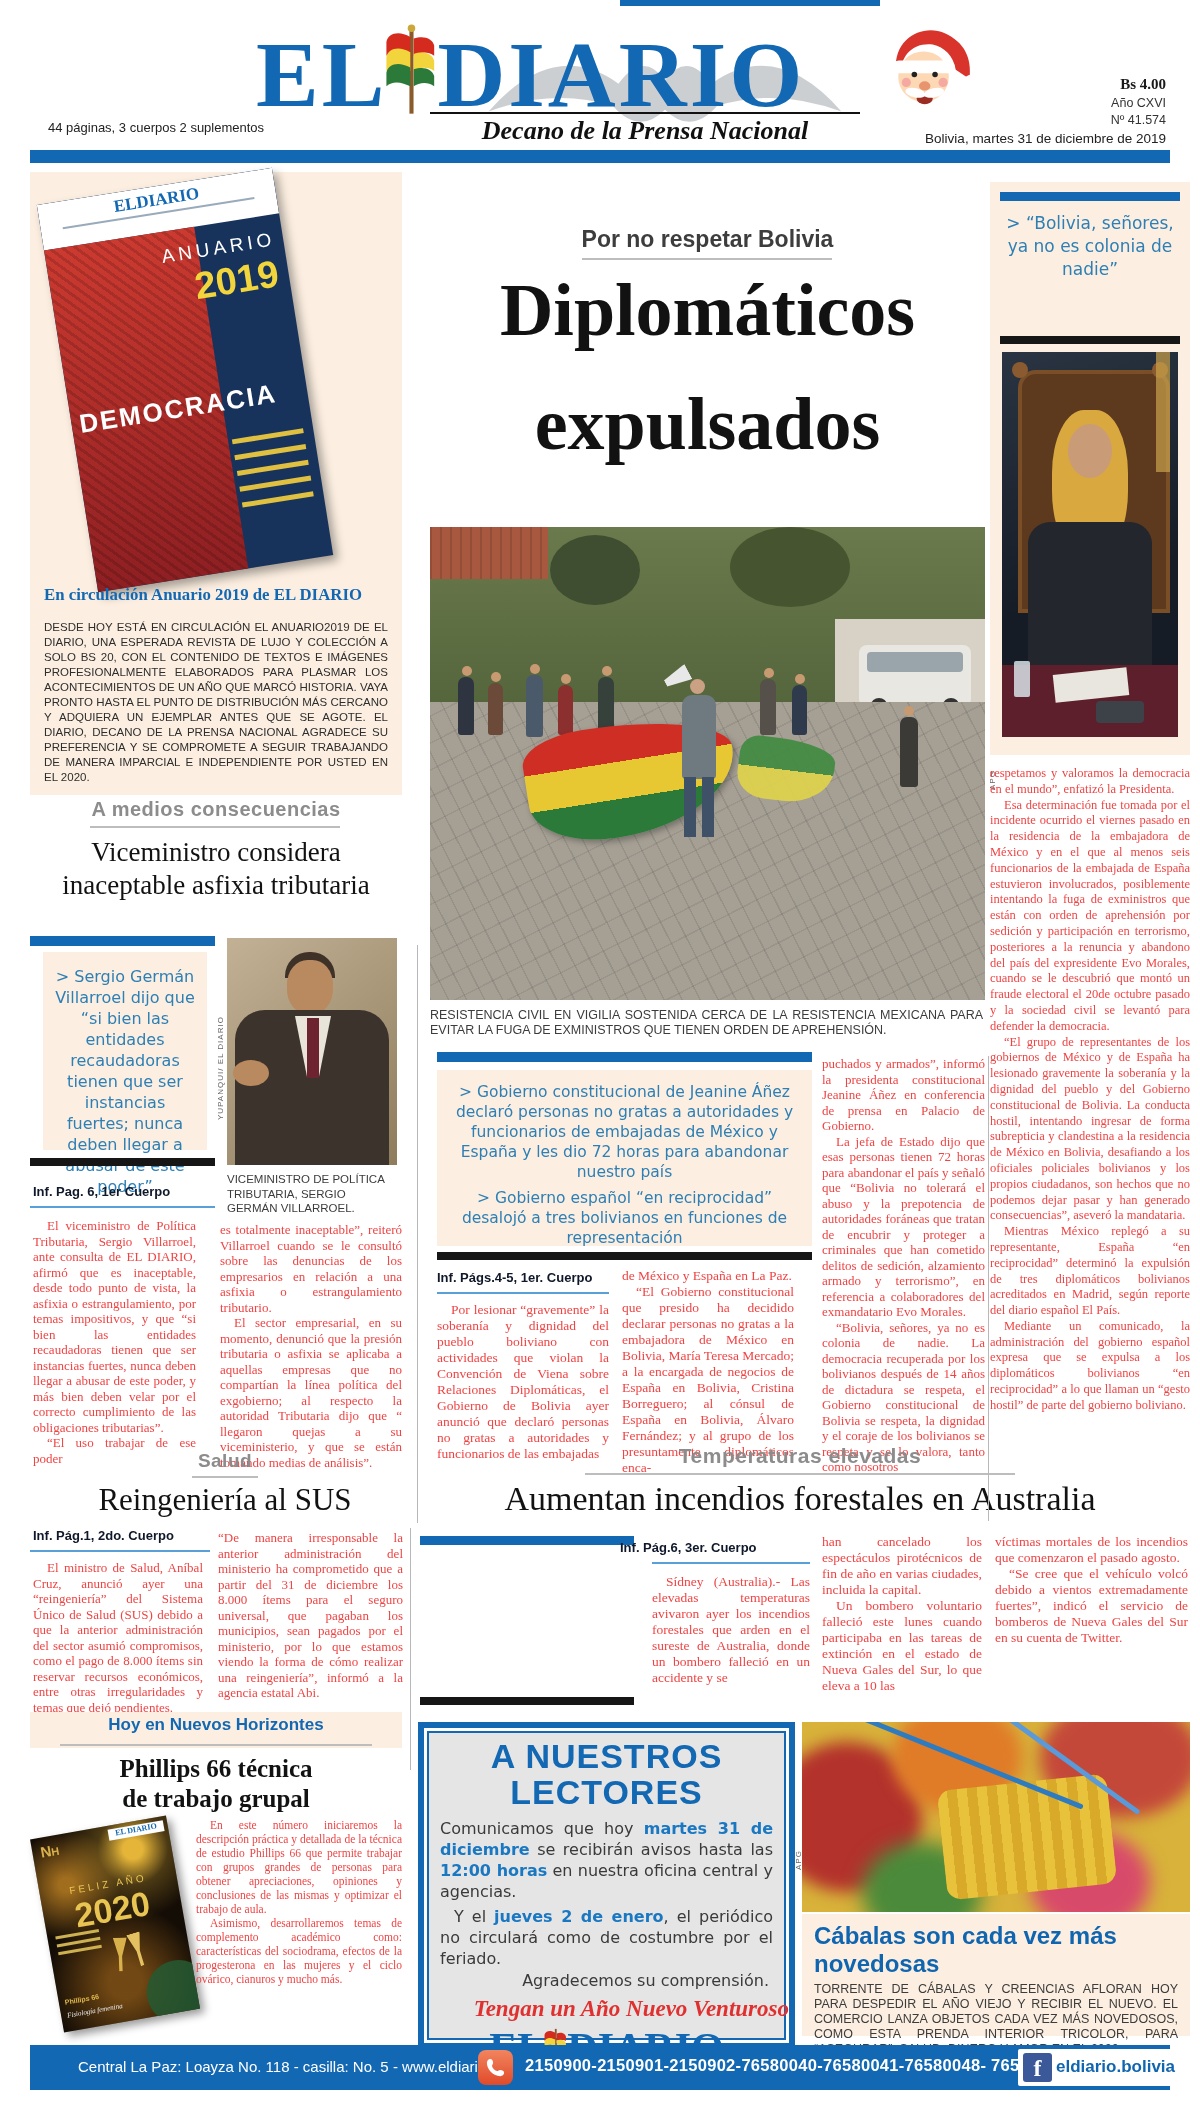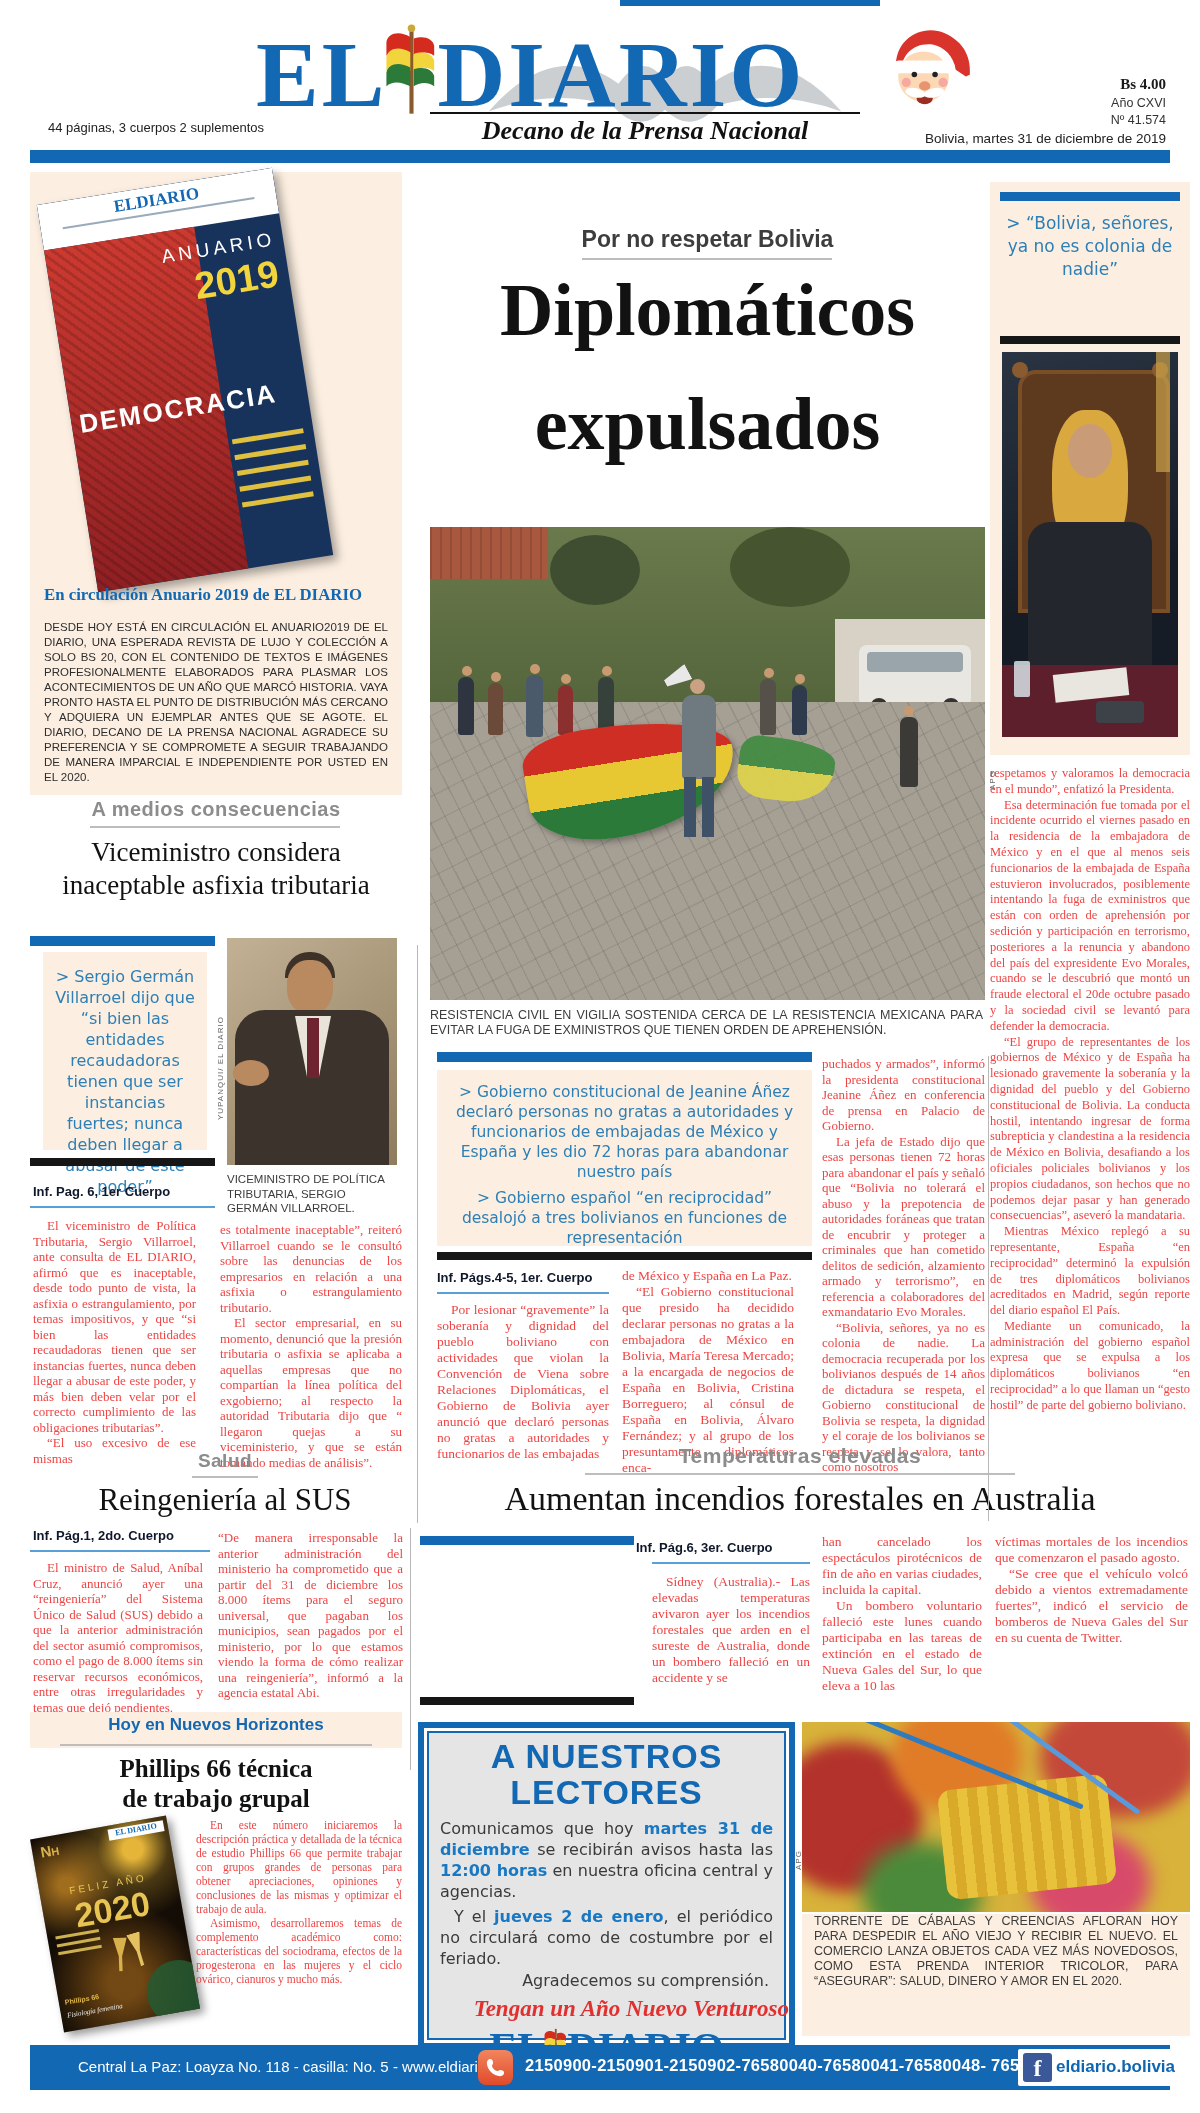--- a/index.html
+++ b/index.html
@@ -217,21 +217,21 @@
     <div class="abs" style="left:80px;top:80px;width:12px;height:60px;background:#6e2430;"></div>
     <div class="abs" style="left:6px;top:122px;width:36px;height:26px;border-radius:50%;background:#b9895f;"></div>
   </div>
   <div class="abs caption" style="left:227px;top:1172px;width:170px;font-size:11.5px;line-height:14.5px;text-align:left;">VICEMINISTRO DE POLÍTICA TRIBUTARIA, SERGIO GERMÁN VILLARROEL.</div>
 
   <div class="abs ref" style="left:33px;top:1184px;">Inf. Pag. 6, 1er Cuerpo</div>
   <div class="abs refrule" style="left:30px;top:1206px;width:185px;"></div>
 
   <div class="abs body-col" style="left:33px;top:1218px;width:163px;font-size:13px;line-height:15.5px;">
     <p>El viceministro de Política Tributaria, Sergio Villarroel, ante consulta de EL DIARIO, afirmó que es inaceptable, desde todo punto de vista, la asfixia o estrangulamiento, por temas impositivos, y que “si bien las entidades recaudadoras tienen que ser instancias fuertes, nunca deben llegar a abusar de este poder, y más bien deben velar por el correcto cumplimiento de las obligaciones tributarias”.</p>
-    <p>“El uso excesivo de ese mismas</p>
+    <p>“El uso trabajar de ese poder</p>
   </div>
   <div class="abs body-col" style="left:220px;top:1222px;width:182px;font-size:13px;line-height:15.5px;">
     <p class="ni">es totalmente inaceptable”, reiteró Villarroel cuando se le consultó sobre las denuncias de los empresarios en relación a una asfixia o estrangulamiento tributario.</p>
     <p>El sector empresarial, en su momento, denunció que la presión tributaria o asfixia se aplicaba a aquellas empresas que no compartían la línea política del exgobierno; al respecto la autoridad Tributaria dijo que “ llegaron quejas a su viceministerio, y que se están tomando medias de análisis”.</p>
   </div>
 
   <div class="abs kicker" style="left:30px;top:1450px;width:390px;font-size:19px;">Salud</div>
   <div class="abs kickrule" style="left:192px;top:1476px;width:66px;"></div>
   <div class="abs headline light" style="left:30px;top:1482px;width:390px;font-size:31px;">Reingeniería al SUS</div>
 
@@ -244,21 +244,21 @@
     <p class="ni">“De manera irresponsable la anterior administración del ministerio ha comprometido que a partir del 31 de diciembre los 8.000 ítems para el seguro universal, que pagaban los municipios, sean pagados por el ministerio, por lo que estamos viendo la forma de cómo realizar una reingeniería”, informó a la agencia estatal Abi.</p>
   </div>
 
   <div class="abs kicker" style="left:430px;top:1444px;width:740px;font-size:21px;">Temperaturas elevadas</div>
   <div class="abs kickrule" style="left:585px;top:1473px;width:430px;"></div>
   <div class="abs headline light" style="left:430px;top:1480px;width:740px;font-size:34px;">Aumentan incendios forestales en Australia</div>
 
   <div class="abs bluebar" style="left:420px;top:1536px;width:214px;height:9px;"></div>
   <div class="abs blackbar" style="left:420px;top:1697px;width:214px;height:8px;"></div>
 
-  <div class="abs ref" style="left:636px;top:1540px;">Inf. Pág.6, 3er. Cuerpo</div>
+  <div class="abs ref" style="left:620px;top:1540px;">Inf. Pág.6, 3er. Cuerpo</div>
   <div class="abs refrule" style="left:652px;top:1562px;width:158px;"></div>
   <div class="abs body-col" style="left:652px;top:1574px;width:158px;">
     <p>Sídney (Australia).- Las elevadas temperaturas avivaron ayer los incendios forestales que arden en el sureste de Australia, donde un bombero falleció en un accidente y se</p>
   </div>
   <div class="abs body-col" style="left:822px;top:1534px;width:160px;">
     <p class="ni">han cancelado los espectáculos pirotécnicos de fin de año en varias ciudades, incluida la capital.</p>
     <p>Un bombero voluntario falleció este lunes cuando participaba en las tareas de extinción en el estado de Nueva Gales del Sur, lo que eleva a 10 las</p>
   </div>
   <div class="abs body-col" style="left:995px;top:1534px;width:193px;">
     <p class="ni">víctimas mortales de los incendios que comenzaron el pasado agosto.</p>
@@ -329,20 +329,21 @@
     <div class="abs" style="left:-30px;top:20px;width:150px;height:150px;border-radius:50%;background:#b3322c;filter:blur(8px);"></div>
     <div class="abs" style="left:90px;top:-20px;width:130px;height:110px;border-radius:50%;background:#e07b28;filter:blur(8px);"></div>
     <div class="abs" style="right:-10px;top:-24px;width:160px;height:120px;border-radius:50%;background:#c4483a;filter:blur(8px);"></div>
     <div class="abs" style="right:40px;bottom:-20px;width:120px;height:100px;border-radius:50%;background:#d84a6a;filter:blur(9px);"></div>
     <div class="abs" style="left:60px;bottom:-30px;width:120px;height:100px;border-radius:50%;background:#4a8a3a;filter:blur(10px);"></div>
     <div class="abs" style="left:140px;top:60px;width:170px;height:110px;border-radius:14px;background:repeating-linear-gradient(90deg,#e8c23a 0 10px,#d9a92a 10px 20px);transform:rotate(-6deg);"></div>
     <div class="abs" style="left:40px;top:36px;width:250px;height:5px;background:#2e7bc0;transform:rotate(22deg);border-radius:3px;"></div>
     <div class="abs" style="left:120px;top:18px;width:240px;height:5px;background:#5a9ad8;transform:rotate(36deg);border-radius:3px;"></div>
   </div>
   <div class="abs beige" style="left:802px;top:1914px;width:388px;height:122px;">
+    <div class="sans" style="margin:8px 12px 4px;font-size:24px;font-weight:bold;color:#1065b0;">Cábalas son cada vez más novedosas</div>
     <div class="caption" style="margin:0 12px;font-size:12.5px;line-height:15px;">TORRENTE DE CÁBALAS Y CREENCIAS AFLORAN HOY PARA DESPEDIR EL AÑO VIEJO Y RECIBIR EL NUEVO. EL COMERCIO LANZA OBJETOS CADA VEZ MÁS NOVEDOSOS, COMO ESTA PRENDA INTERIOR TRICOLOR, PARA “ASEGURAR”: SALUD, DINERO Y AMOR EN EL 2020.</div>
   </div>
 
   <div class="abs bluebar" style="left:30px;top:2045px;width:1140px;height:45px;">
     <div class="abs sans" style="left:48px;top:13px;font-size:15px;color:#fff;">Central La Paz: Loayza No. 118 - casilla: No. 5 - www.eldiario.net</div>
     <div class="abs" style="left:448px;top:5px;width:35px;height:35px;border-radius:8px;background:linear-gradient(#f2855e,#e04a2a);">
       <svg viewBox="0 0 24 24" style="width:23px;height:23px;margin:6px;">
         <path d="M6.5 3 C 8.5 3 9.5 5 9.5 7 C 9.5 8.8 8.4 9 8.4 10.2 C 8.4 12.4 11.6 15.6 13.8 15.6 C 15 15.6 15.2 14.5 17 14.5 C 19 14.5 21 15.5 21 17.5 C 21 19.5 19 21 17 21 C 9.8 21 3 14.2 3 7 C 3 5 4.5 3 6.5 3 Z" fill="#ffffff"></path>
       </svg>
     </div>

